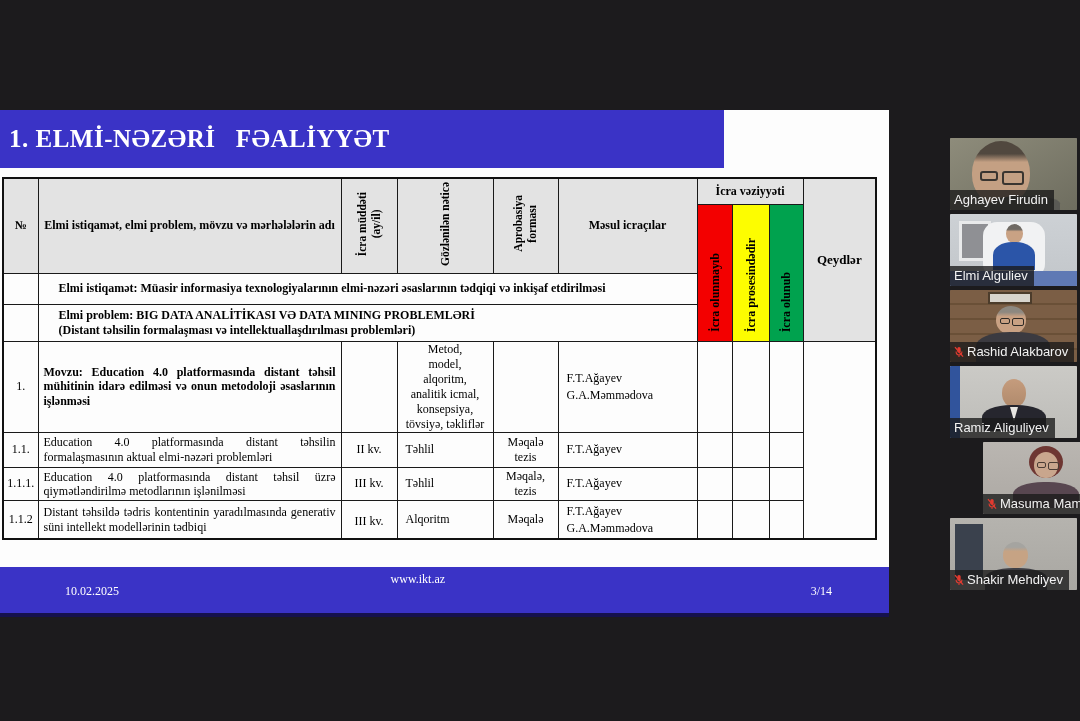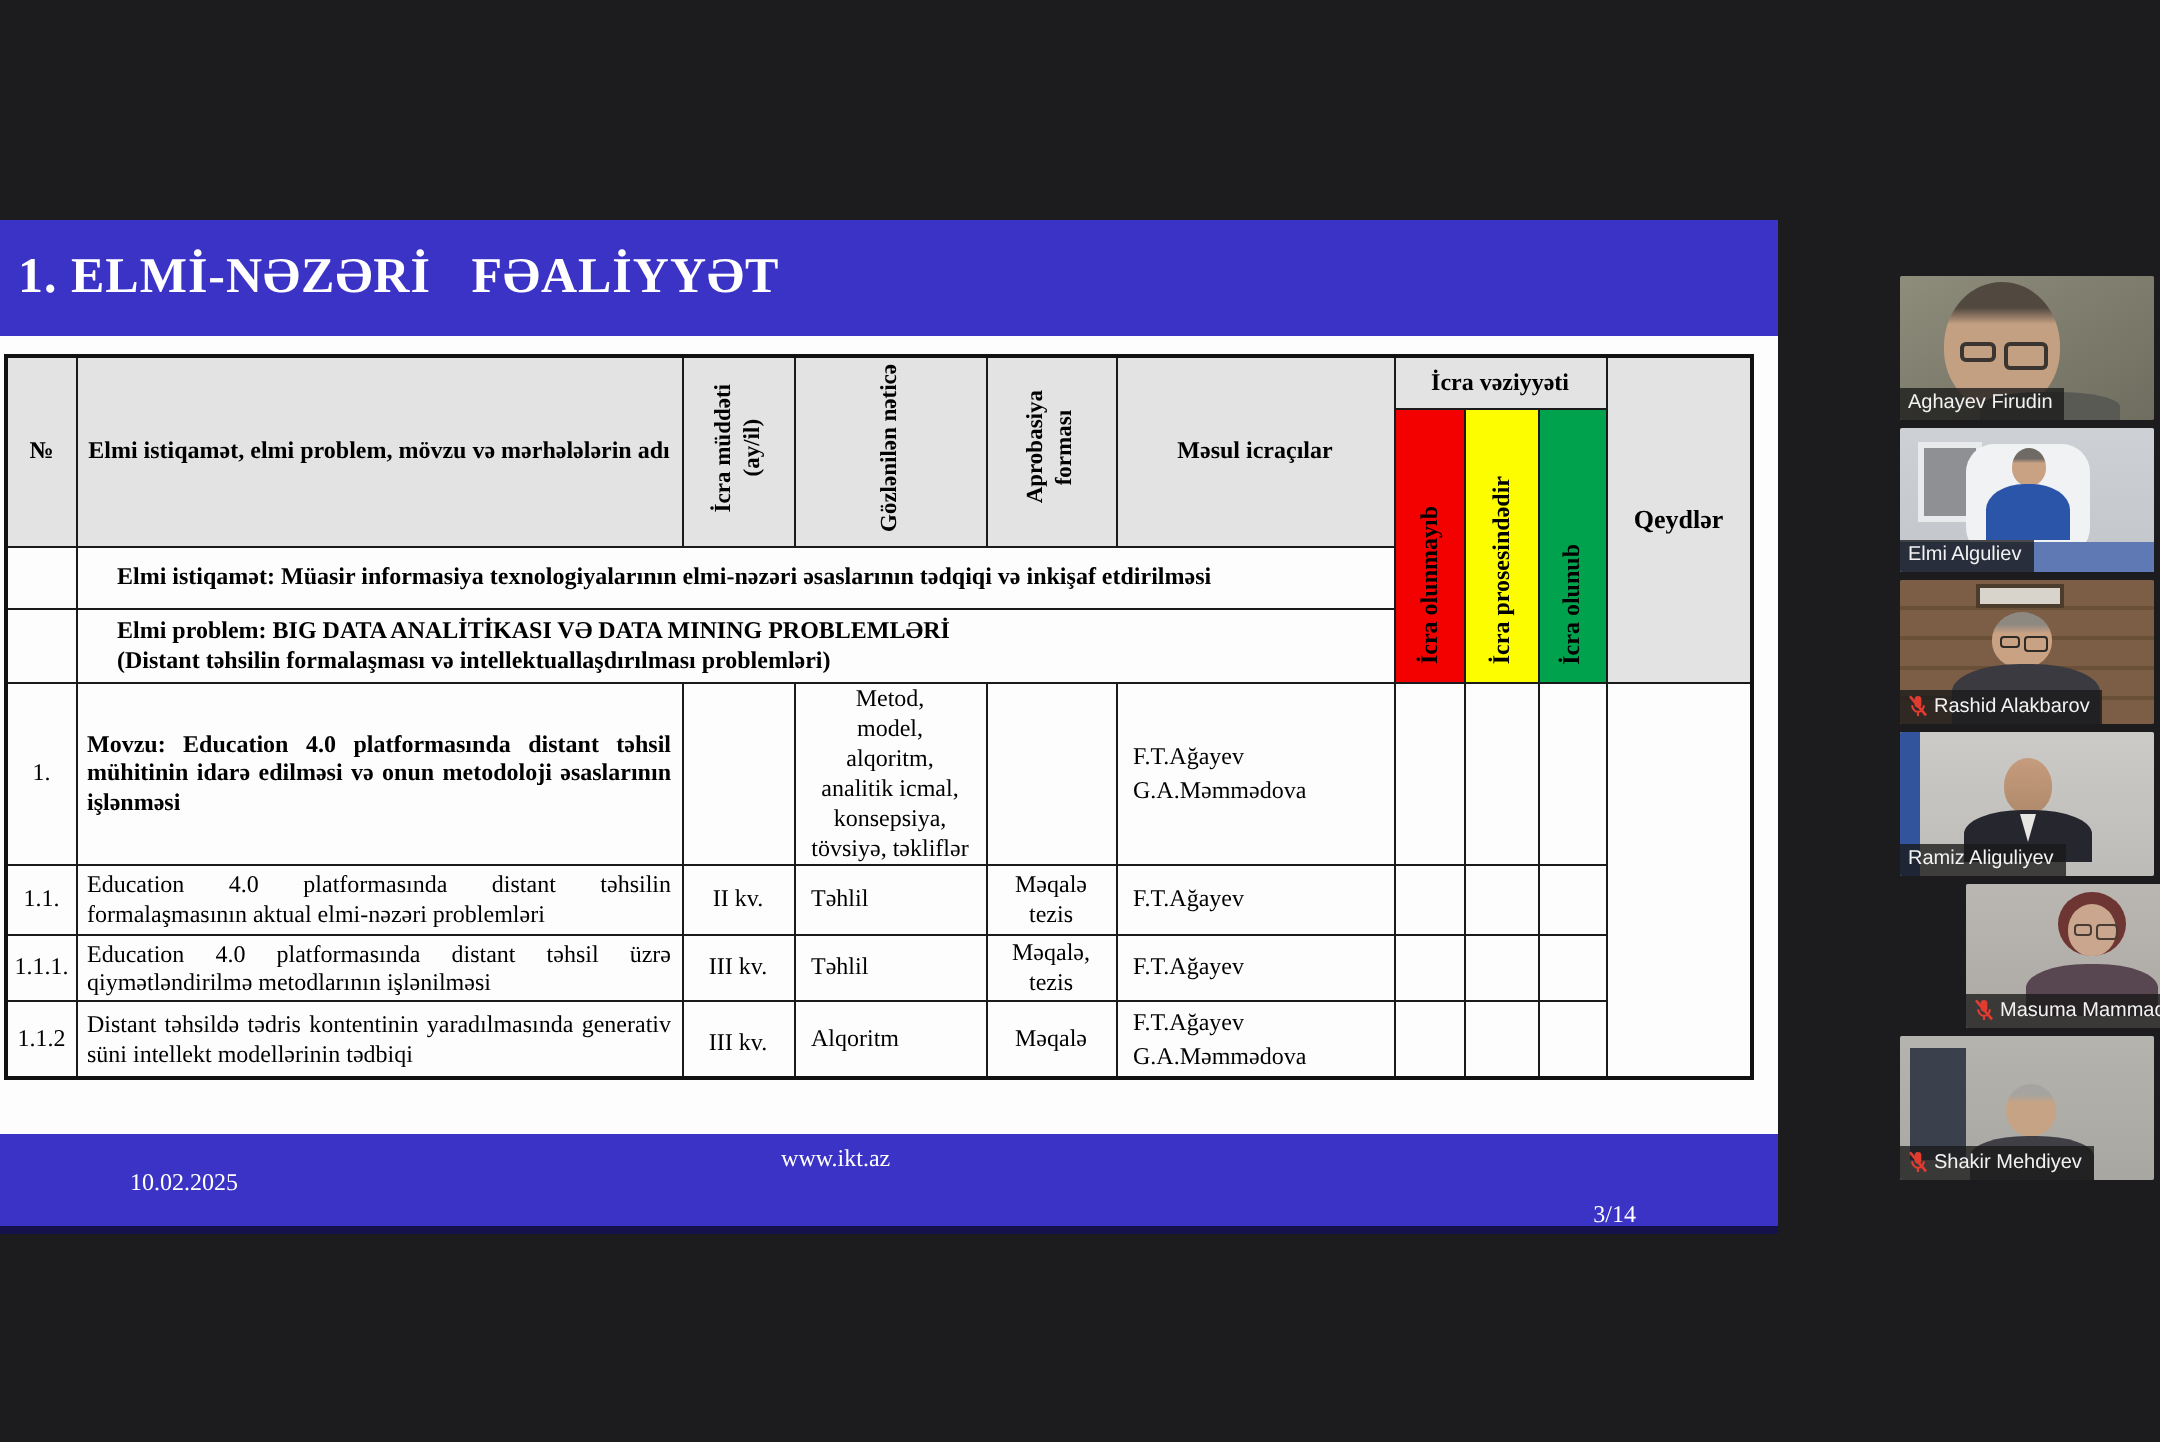--- a/index.html
+++ b/index.html
@@ -6,33 +6,33 @@
   html,body { width:1080px; height:721px; }
   body {
     background:#1c1b1d;
     font-family:"Liberation Serif","DejaVu Serif",serif;
     position:relative; overflow:hidden;
   }
 
   
   .slide { position:absolute; left:0; top:110px; width:889px; height:507px; background:#fdfdfd; }
   .title-bar {
-    position:absolute; left:0; top:0; width:889px; height:58px;
+    position:absolute; left:0; top:0; width:724px; height:58px;
     background:#3a33c6; color:#fff; display:flex; align-items:center;
     font-size:25px; font-weight:bold; padding-left:9px; letter-spacing:.5px;
     white-space:pre;
   }
   .footer-bar {
     position:absolute; left:0; bottom:0; width:889px; height:50px;
     background:#3a33c6; border-bottom:4px solid #15114d;
     color:#fff; font-size:12px;
   }
   .footer-bar .f-date { position:absolute; left:65px; top:17px; }
   .footer-bar .f-site { position:absolute; left:47%; top:5px; transform:translateX(-50%); }
-  .footer-bar .f-page { position:absolute; right:71px; top:17px;margin-top:16px; }
+  .footer-bar .f-page { position:absolute; right:57px; top:17px; }
 
   
   .tbl-wrap { position:absolute; left:2px; top:67px; }
   table.main { border-collapse:collapse; table-layout:fixed; width:873px; border:2px solid #111; }
   table.main th, table.main td {
     border:1px solid #1a1a1a; font-size:12px; color:#000;
     vertical-align:middle; overflow:hidden;
   }
   .gray { background:#e3e3e3; }
   th { font-weight:bold; text-align:center; }
@@ -70,21 +70,21 @@
     background:#555; overflow:hidden; border-radius:1px;
   }
   .t1{top:138px;} .t2{top:214px;} .t3{top:290px;} .t4{top:366px;} .t5{top:442px;margin-left:33px;} .t6{top:518px;}
   .scene { position:absolute; inset:0; }
   .p-head { position:absolute; border-radius:50% 50% 47% 47%; }
   .p-body { position:absolute; border-radius:46% 46% 0 0; }
   .name-tag {
     position:absolute; left:0; bottom:0; max-width:100%;
     background:rgba(26,26,26,.78); color:#f2f2f2;
     font-family:"Liberation Sans","DejaVu Sans",sans-serif;
-    font-size:10px; padding:2px 6px 3px 4px;
+    font-size:13px; padding:2px 6px 3px 4px;
     display:flex; align-items:center; gap:3px; white-space:nowrap;
   }
   .mic-ico { flex:0 0 auto; display:block; }
 
   
   .t1 .scene { background:linear-gradient(150deg,#8e8c7b,#6e6d5f); }
   .t1 .p-head { width:58px; height:64px; left:22px; top:3px;
     background:linear-gradient(#51483f 20%,#c4a083 33%); }
   .t1 .glasses { position:absolute; left:30px; top:33px; width:18px; height:10px;
     border:2px solid #3a3530; border-radius:3px; }

